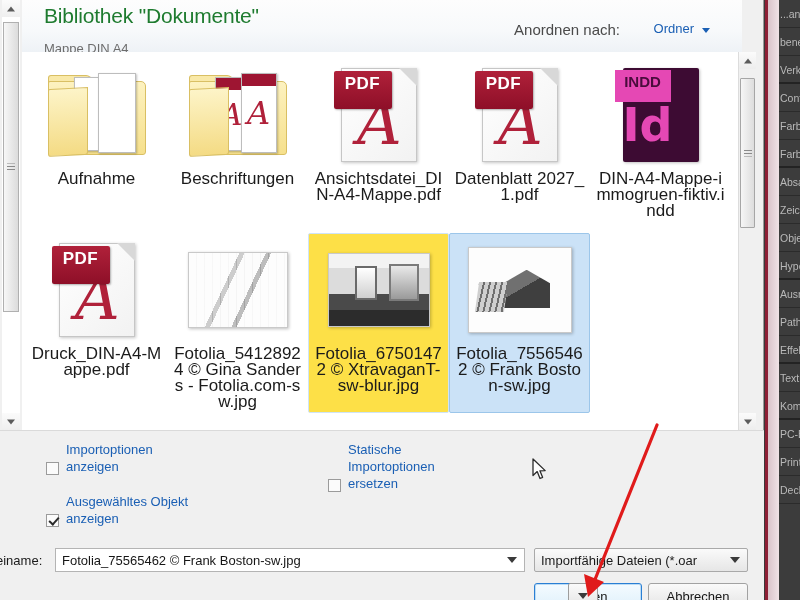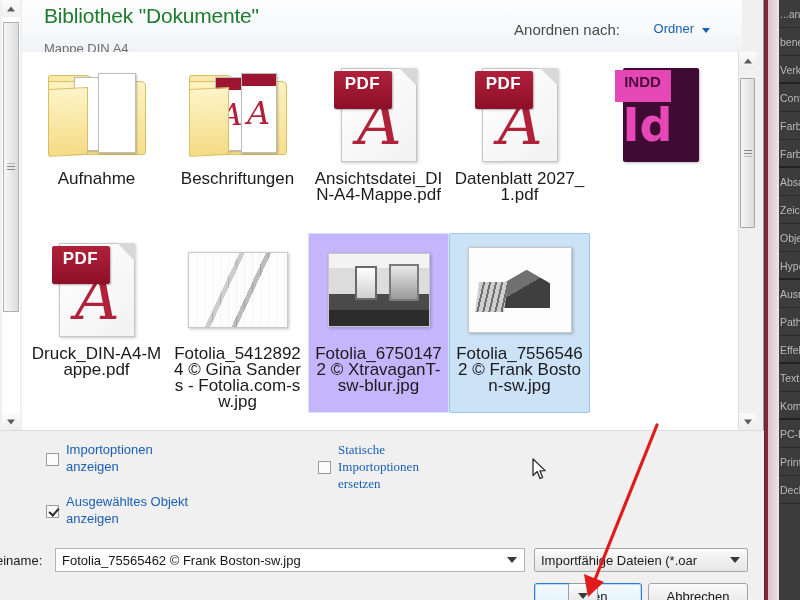--- a/index.html
+++ b/index.html
@@ -133,21 +133,21 @@
     min-height: 175px;
     padding: 4px 2px 2px 2px;
     display: flex;
     flex-direction: column;
     align-items: center;
     border: 1px solid transparent;
     border-radius: 2px;
     cursor: default;
   }
   .tile.hover {
-    background: #c4b5fd;
+    background: #fde047;
     border: 1px solid #cfe4f7;
   }
   .tile.selected {
     background: #cbe2f7;
     border: 1px solid #9cc6ea;
   }
   .thumb {
     width: 104px; height: 104px;
     position: relative;
     display: flex;
@@ -427,21 +427,21 @@
   .options {
     position: absolute;
     left: 0; top: 430px;
     width: 764px; height: 110px;
     background: #f0f0f0;
     border-top: 1px solid #dadada;
   }
   .cb-row {
     position: absolute;
     display: flex;
-    align-items: center;
+    align-items: flex-end;
     cursor: pointer;
   }
   .cbx {
     width: 13px; height: 13px;
     margin-top: 2px; margin-right: 7px;
     background: #fbfbfb;
     border: 1px solid #9b9b9b;
     flex: 0 0 auto;
     position: relative;
   }
@@ -670,20 +670,21 @@
           <div class="tile-label">Datenblatt 2027_1.pdf</div>
         </div>
 
         <div class="tile">
           <div class="thumb">
             <div class="indd-icon">
               <div class="indd-band">INDD</div>
               <div class="indd-glyph">Id</div>
             </div>
           </div>
+          <div class="tile-label">DIN-A4-Mappe-immogruen-fiktiv.indd</div>
         </div>
 
         <div class="tile">
           <div class="thumb">
             <div class="fileicon">
               <div class="fold"></div>
               <div class="pdf-band">PDF</div>
               <div class="acrobat-a">A</div>
             </div>
           </div>
@@ -750,21 +751,21 @@
       </div>
 
       <div class="cb-row" style="left:46px; top:62px;">
         <div class="cbx checked"></div>
         <div class="cb-text">
           <span>Ausgewähltes Objekt</span><br>
           <span>anzeigen</span>
         </div>
       </div>
 
-      <div class="cb-row" style="left:318px; top:10px;font-family:Liberation Serif, serif;">
+      <div class="cb-row" style="left:328px; top:10px;">
         <div class="cbx"></div>
         <div class="cb-text">
           <span>Statische</span><br>
           <span>Importoptionen</span><br>
           <span>ersetzen</span>
         </div>
       </div>
     </div>
 
     <div class="bottombar"></div>

